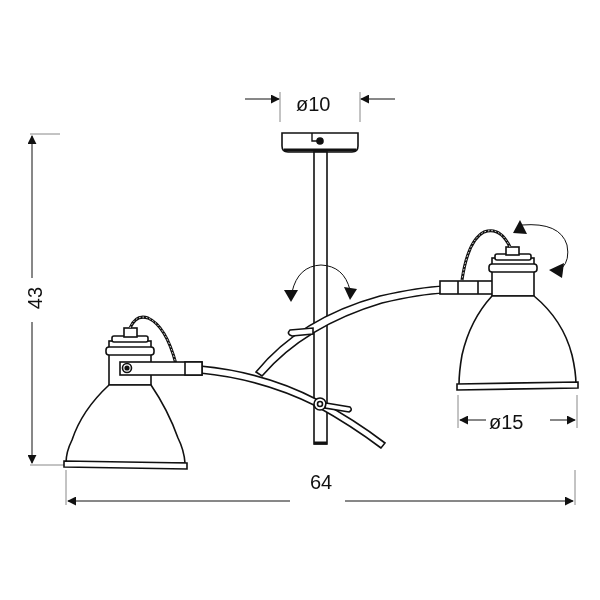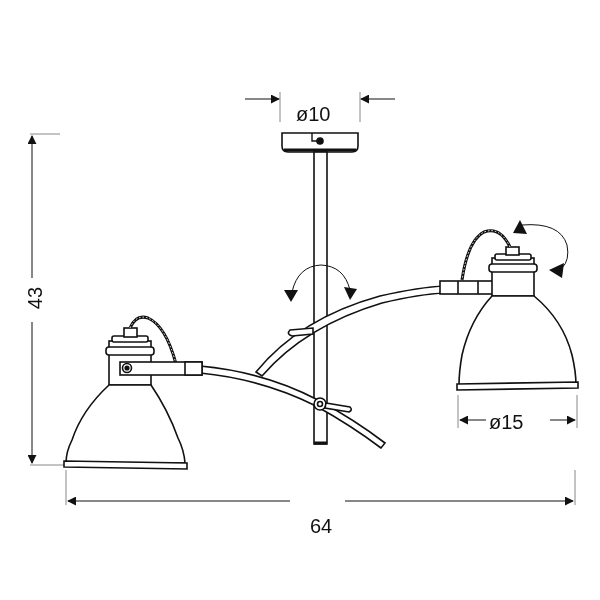--- a/index.html
+++ b/index.html
@@ -7,22 +7,22 @@
     .drawing { position: absolute; left: 0; top: 0; width: 600px; height: 600px; }
     .dim-label {
       position: absolute;
       font-family: "Liberation Sans", "DejaVu Sans", sans-serif;
       font-size: 20px;
       color: #111;
       background: #fff;
       line-height: 1;
       white-space: nowrap;
     }
-    .dim-top { left: 296px; top: 104px; }
-    .dim-width { left: 306px; top: 516px; padding: 0 4px; }
+    .dim-top { left: 296px; top: 94px; }
+    .dim-width { left: 306px; top: 472px; padding: 0 4px; }
     .dim-shade { left: 486px; top: 412px; padding: 0 3px; }
     .dim-height { left: 20px; top: 288px; transform: rotate(-90deg); transform-origin: center; padding: 0 4px; }
   </style>
 </head>
 <body>
 
 <svg class="drawing" viewBox="0 0 600 600" xmlns="http://www.w3.org/2000/svg">
   <defs>
     <marker id="arr" viewBox="0 0 10 10" refX="9" refY="5" markerWidth="9" markerHeight="9" orient="auto-start-reverse">
       <path d="M0,0 L10,5 L0,10 z" fill="#111"></path>

